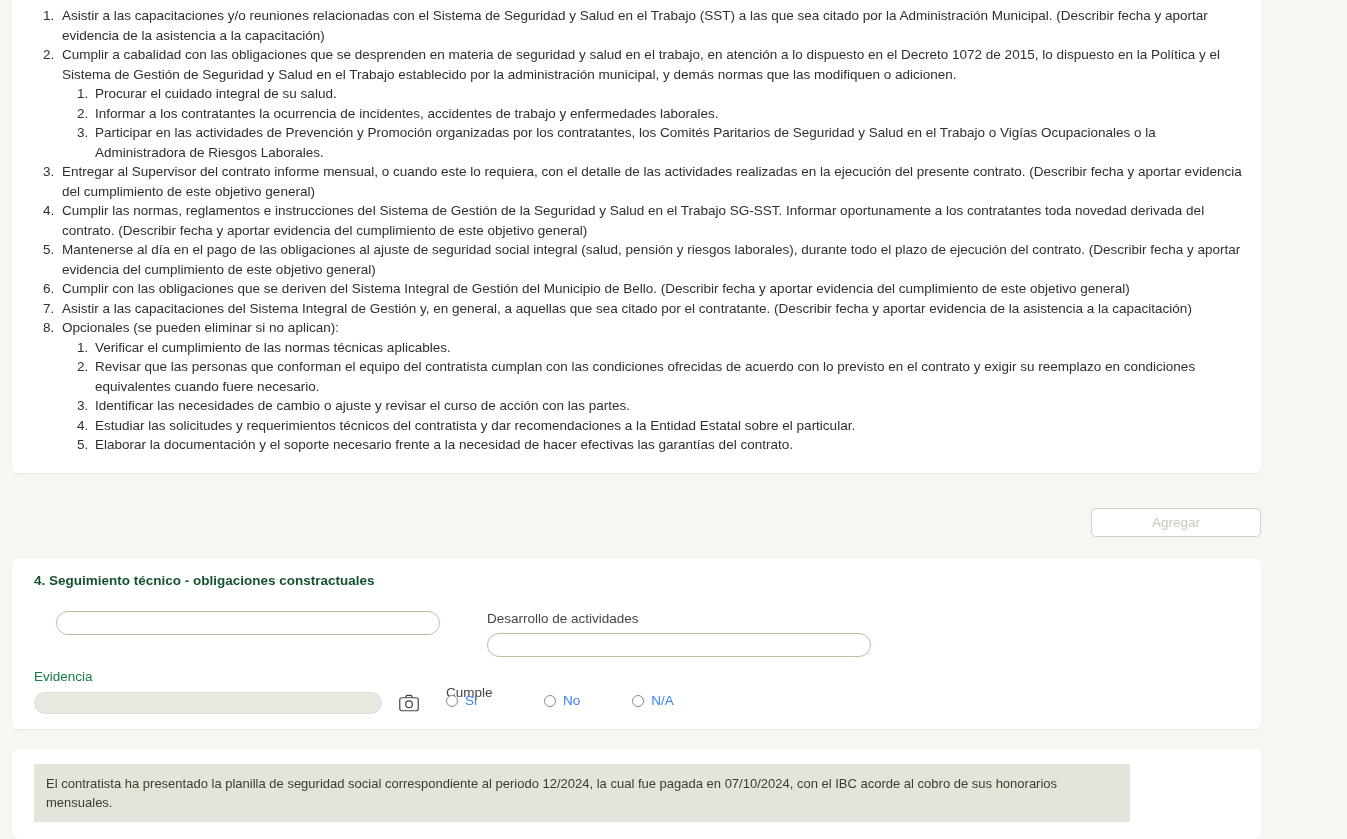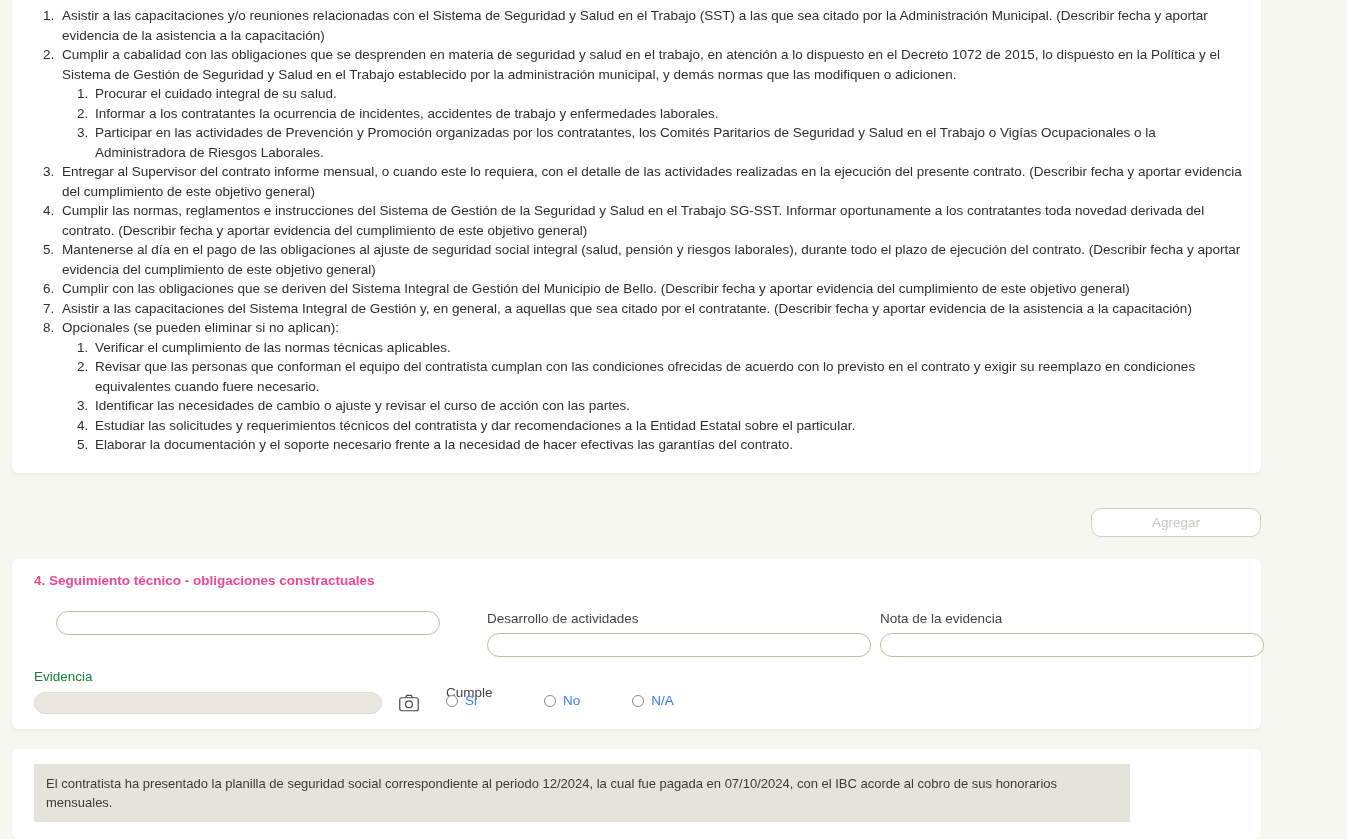--- a/index.html
+++ b/index.html
@@ -60,21 +60,21 @@
   }
 
   
   #agregar-button {
     position: absolute;
     left: 1091px;
     top: 508px;
     width: 170px;
     height: 29px;
     border: 1px solid #cfcfc4;
-    border-radius: 10px;
+    border-radius: 5px;
     background: #ffffff;
     color: #c9c9bd;
     font-size: 13.5px;
     font-family: "Liberation Sans", sans-serif;
     cursor: default;
     display: flex;
     align-items: center;
     justify-content: center;
     box-sizing: border-box;
   }
@@ -85,21 +85,21 @@
     left: 12px;
     top: 559px;
     width: 1249px;
     height: 170px;
     box-sizing: border-box;
     padding: 14px 22px 0 22px;
   }
   #section4-title {
     font-size: 13.5px;
     font-weight: bold;
-    color: #ec4899;
+    color: #14532d;
     margin: 0 0 22px 0;
   }
   .field-row {
     position: absolute;
     left: 22px;
     right: 22px;
   }
   .field-label {
     font-size: 13.5px;
     color: #444;
@@ -269,24 +269,20 @@
 
   <div class="card" id="section4-card">
     <div id="section4-title">4. Seguimiento técnico - obligaciones constractuales</div>
 
     <div class="field-row" style="top:52px; height:60px;">
       <div class="col" id="col-obligacion">
         <input class="text-input" type="text" value="" style="">
       </div>
       <div class="col" id="col-desarrollo">
         <div class="field-label">Desarrollo de actividades</div>
-        <input class="text-input" type="text" value="" style="">
-      </div>
-      <div class="col" id="col-nota">
-        <div class="field-label">Nota de la evidencia</div>
         <input class="text-input" type="text" value="" style="">
       </div>
     </div>
 
     <div id="evidence-label">Evidencia</div>
     <input id="evidence-input" type="text" readonly="" value="" style="">
 
     <button id="camera-button">
       <svg width="20" height="18" viewBox="0 0 20 18" fill="none" xmlns="http://www.w3.org/2000/svg">
         <rect x="0.75" y="3.75" width="18.5" height="13" rx="2" stroke="#4a4a44" stroke-width="1.2" fill="none"></rect>

